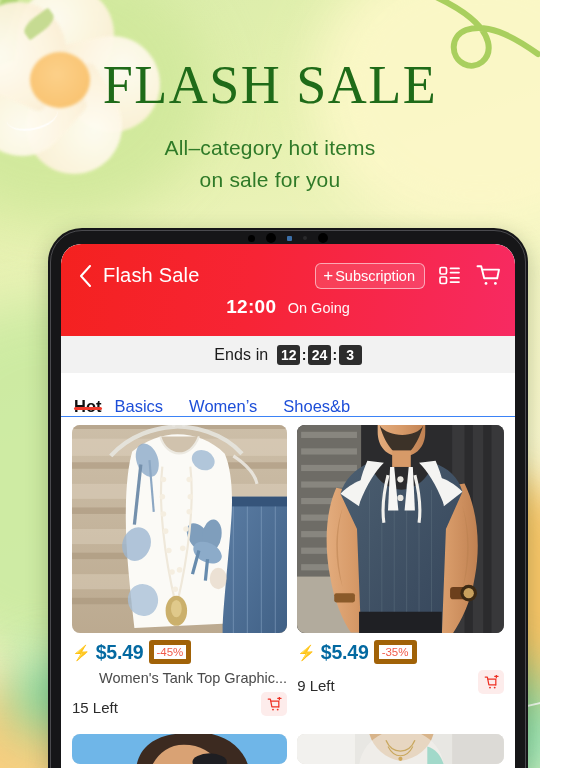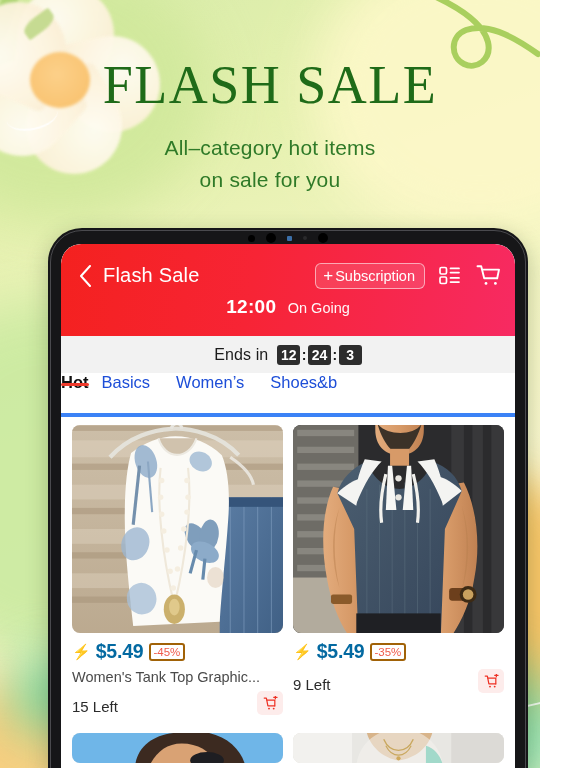--- a/index.html
+++ b/index.html
@@ -184,22 +184,23 @@
     background: #2d2d2d; color: #fff;
     font-size: 14px; font-weight: bold;
     padding: 2px 3px; border-radius: 3px;
     min-width: 23px; text-align: center; line-height: 16px;
   }
   .cd-sep { color: #1b1b1b; font-weight: bold; font-size: 14px; padding: 0 1.5px; }
 
   
   .tabs-wrap {
     height: 44px; background: #fff;
-    border-bottom: 4px solid #3b82f6;
-    display: flex; align-items: flex-start; overflow: hidden;
+    border-bottom: 1px solid #3b82f6;
+    display: flex; align-items: flex-end; overflow: hidden;
+    padding-left: 13px;
   }
   .tab {
     position: relative; display: flex; align-items: center;
     padding: 0 13px 0 0; margin-right: 13px;
     font-size: 16.5px; color: #1d4ed8; white-space: nowrap; cursor: pointer;
   }
   .tab:first-child { padding-right: 0; }
   .tab.active { color: #111; font-weight: bold; }
   .tab.active::after {
     content: ""; position: absolute; left: 0; right: 0; bottom: 6px;
@@ -218,26 +219,26 @@
     border-radius: 8px; overflow: hidden; position: relative;
     background: #e9e5df;
   }
   .thumb svg { display: block; width: 100%; height: 100%; }
 
   .price-row { display: flex; align-items: center; gap: 5px; margin-top: 7px; }
   .bolt { color: #ee3124; font-size: 15px; line-height: 1; }
   .price { color: #0369a1; font-size: 19.5px; font-weight: bold; letter-spacing: -.2px; }
   .disc {
     color: #f05a4a; font-size: 11.5px;
-    border: 2px solid #a16207; border-radius: 3px;
+    border: 5px solid #a16207; border-radius: 3px;
     padding: 1px 3px; line-height: 12px;
   }
   .pname {
     margin-top: 6px; font-size: 14.5px; color: #4a4a4a;
-    white-space: nowrap; overflow: hidden; text-overflow: ellipsis;
+    white-space: nowrap; overflow: hidden; text-overflow: ellipsis; margin-left: 27px;
   }
   .stock-row {
     margin-top: 6px; display: flex; align-items: flex-end; justify-content: space-between;
   }
   .stock { font-size: 15px; color: #2b2b2b; }
   .add-cart {
     width: 26px; height: 24px; border-radius: 5px;
     background: #fdeceb;
     display: flex; align-items: center; justify-content: center; cursor: pointer;
   }

